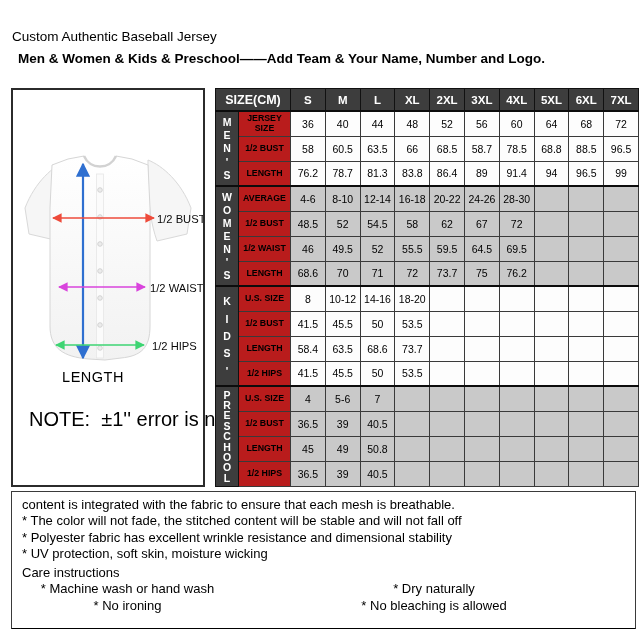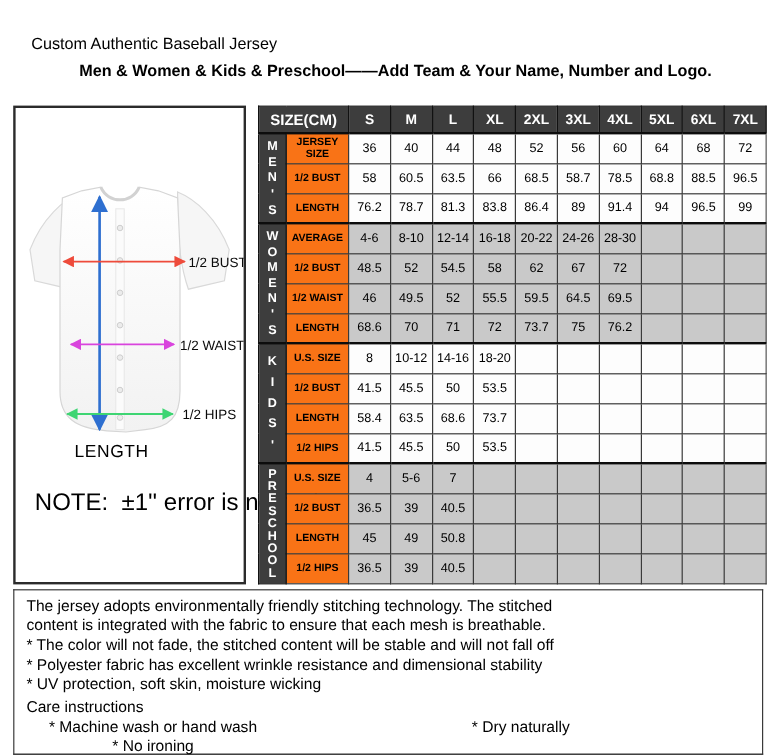--- a/index.html
+++ b/index.html
@@ -1,21 +1,21 @@
 <!DOCTYPE html>
 <html><head>
 <meta charset="utf-8">
 <style>
   html,body{margin:0;padding:0;}
   body{
     width:639px;height:629px;position:relative;background:#ffffff;
     font-family:"Liberation Sans", sans-serif;color:#000;overflow:hidden;
   }
-  .page-title{position:absolute;left:26px;top:29px;font-size:13.5px;font-weight:400;}
-  .page-subtitle{position:absolute;left:18px;top:51px;font-size:13.5px;font-weight:700;margin-left:48px;}
+  .page-title{position:absolute;left:12px;top:29px;font-size:13.5px;font-weight:400;}
+  .page-subtitle{position:absolute;left:18px;top:51px;font-size:13.5px;font-weight:700;}
 
   
   .jersey-panel{
     position:absolute;left:11px;top:88px;width:190px;height:395px;
     border:2px solid #2b2b2b;background:#fff;
   }
   .jersey-panel svg{position:absolute;left:0;top:0;}
   .length-label{
     position:absolute;left:38px;top:279px;width:84px;text-align:center;
     font-size:14.5px;letter-spacing:.5px;
@@ -35,21 +35,21 @@
   }
   .size-table th.corner{font-size:12.5px;}
   .size-table thead th{border-bottom:2px solid #0c0c0c;}
   .size-table td{
     border:1px solid #3a3a3a;text-align:center;vertical-align:middle;padding:0;
   }
   .size-table tbody tr{height:25px;}
   td.section-cell{background:#3d3d3d;color:#fff;border:1px solid #111;}
   .letters{display:flex;flex-direction:column;justify-content:space-evenly;align-items:center;}
   .letters span{display:block;font-weight:700;font-size:10.5px;line-height:10px;}
-  td.row-label{background:#f97316;font-weight:700;font-size:8.8px;line-height:9.5px;padding:0 1px;}
+  td.row-label{background:#b91c1c;font-weight:700;font-size:8.8px;line-height:9.5px;padding:0 1px;}
   td.cell{background:#fdfdfd;font-size:10.5px;}
   td.cell.shaded{background:#c9c9c9;}
   tr.section-start td{border-top:2px solid #0c0c0c;}
 
   
   .info-box{
     position:absolute;left:11px;top:491px;width:613px;height:131px;
     border:1.5px solid #3a3a3a;border-bottom:2.5px solid #000;
     padding:5px 0 0 10px;font-size:13px;line-height:16.3px;
   }
@@ -377,24 +377,23 @@
         <td class="cell shaded"></td>
         <td class="cell shaded"></td>
         <td class="cell shaded"></td>
         <td class="cell shaded"></td>
       </tr>
     </tbody>
   </table>
 
 <div class="info-box">
   <div id="desc-lines">
-      <div class="desc-line">The jersey adopts environmentally friendly stitching technology. The stitched</div>
       <div class="desc-line">content is integrated with the fabric to ensure that each mesh is breathable.</div>
       <div class="desc-line">* The color will not fade, the stitched content will be stable and will not fall off</div>
       <div class="desc-line">* Polyester fabric has excellent wrinkle resistance and dimensional stability</div>
       <div class="desc-line">* UV protection, soft skin, moisture wicking</div>
     </div>
   <div class="care-title">Care instructions</div>
   <div class="care-grid">
     <div id="care-left"><div>* Machine wash or hand wash</div><div>* No ironing</div></div>
-    <div id="care-right"><div>* Dry naturally</div></div>
+    <div id="care-right"><div>* Dry naturally</div><div>* No bleaching is allowed</div></div>
   </div>
 </div>
 
 </body></html>

